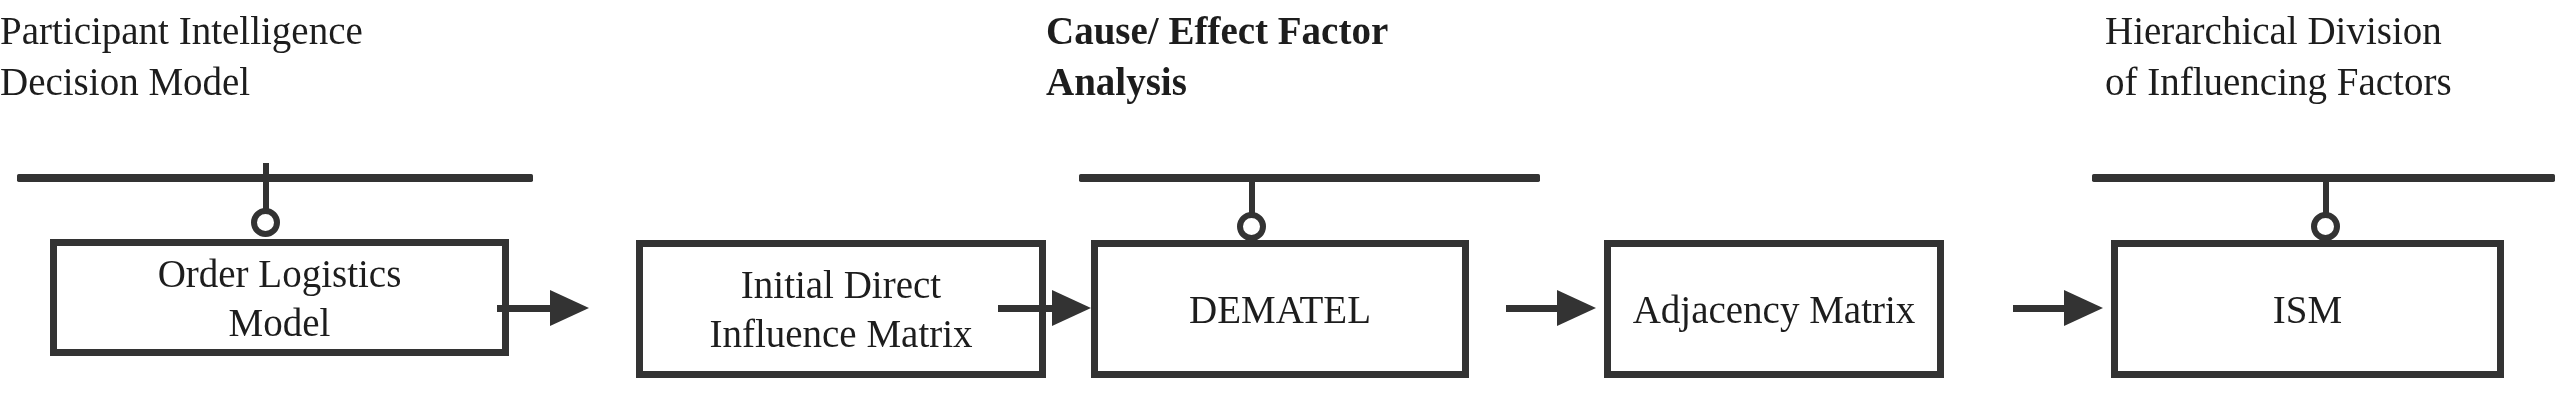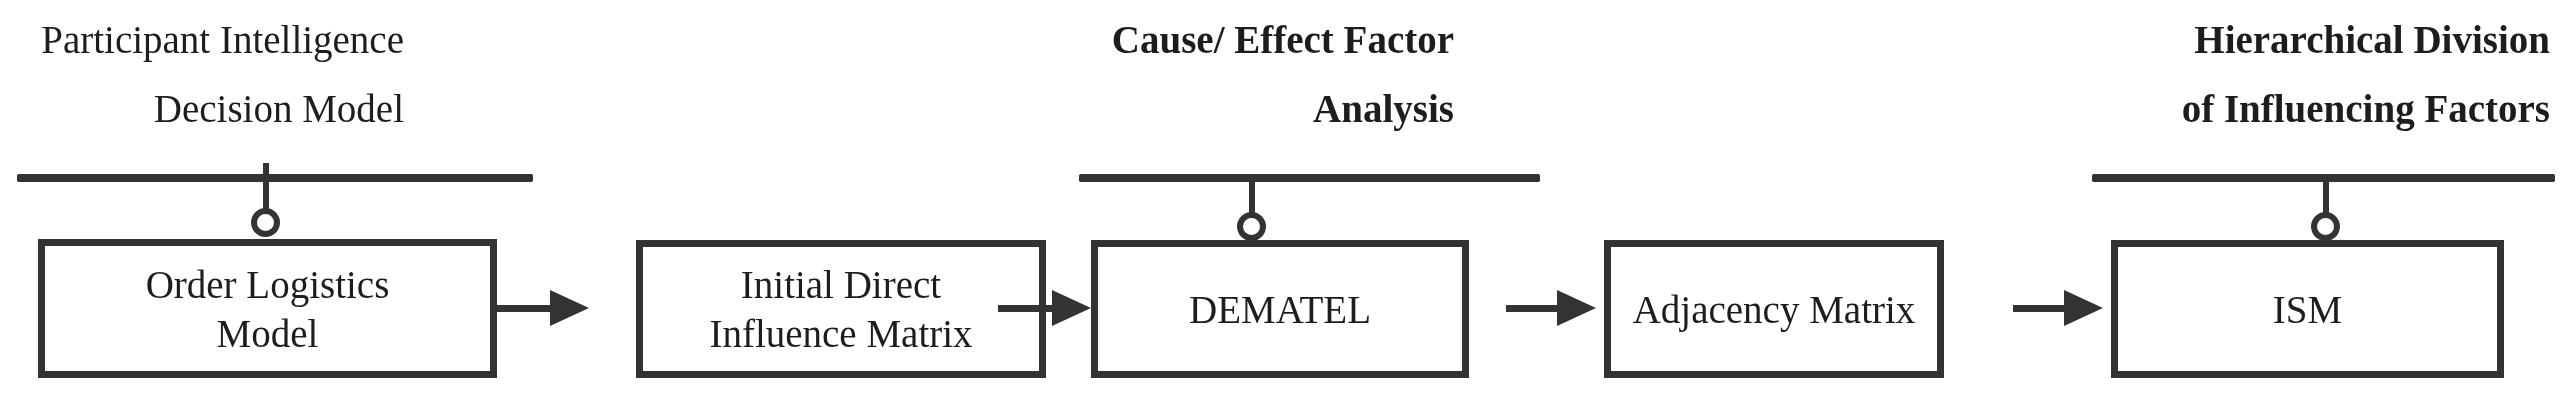--- a/index.html
+++ b/index.html
@@ -12,22 +12,22 @@
     width: 2576px;
     height: 399px;
     background: #ffffff;
     font-family: "Liberation Serif", "DejaVu Serif", serif;
     overflow: hidden;
   }
   .annotation {
     position: absolute;
     top: 5.1px;
     font-size: 39px;
-    line-height: 69px;
-    text-align: right;
+    line-height: 51px;
+    text-align: left;
     color: #1d1d1d;
     white-space: pre-line;
   }
   .rule {
     position: absolute;
     top: 174px;
     height: 7.6px;
     background: #333333;
     border-radius: 1.7px;
   }
@@ -79,37 +79,37 @@
 </style>
 </head>
 <body>
 
 <div id="stage">
 
   <div class="annotation" style="left:0px; width:404px;">Participant Intelligence
 Decision Model</div>
   <div class="annotation" style="left:1046px; width:408px;font-weight:bold;">Cause/ Effect Factor
 Analysis</div>
-  <div class="annotation" style="left:2105px; width:445px;font-weight:bold;">Hierarchical Division
+  <div class="annotation" style="left:2105px; width:445px;">Hierarchical Division
 of Influencing Factors</div>
 
   <div class="rule" style="left:17px; width:516px;"></div>
   <div class="rule" style="left:1079px; width:461px;"></div>
   <div class="rule" style="left:2092px; width:463px;"></div>
 
   <div class="tick" style="left:263px; top:163px; height:48px;"></div>
   <div class="circle" style="left:251px; top:208px;"></div>
 
   <div class="tick" style="left:1249px; top:181px; height:36px;"></div>
   <div class="circle" style="left:1237px; top:212px;"></div>
 
   <div class="tick" style="left:2323px; top:181px; height:36px;"></div>
   <div class="circle" style="left:2311px; top:212px;"></div>
 
-  <div class="fbox" style="left:38px; width:459px; top:239px; height:139px;">Order Logistics
+  <div class="fbox" style="left:50px; width:459px; top:239px; height:117px;">Order Logistics
 Model</div>
   <div class="fbox" style="left:588px; width:410px;margin-left:48px;">Initial Direct
 Influence Matrix</div>
   <div class="fbox" style="left:1091px; width:378px;">DEMATEL</div>
   <div class="fbox" style="left:1604px; width:340px;">Adjacency Matrix</div>
   <div class="fbox" style="left:2111px; width:393px;">ISM</div>
 
   <div class="shaft" style="left:497px; width:53px;"></div>
   <div class="head" style="left:550px;"></div>
 

